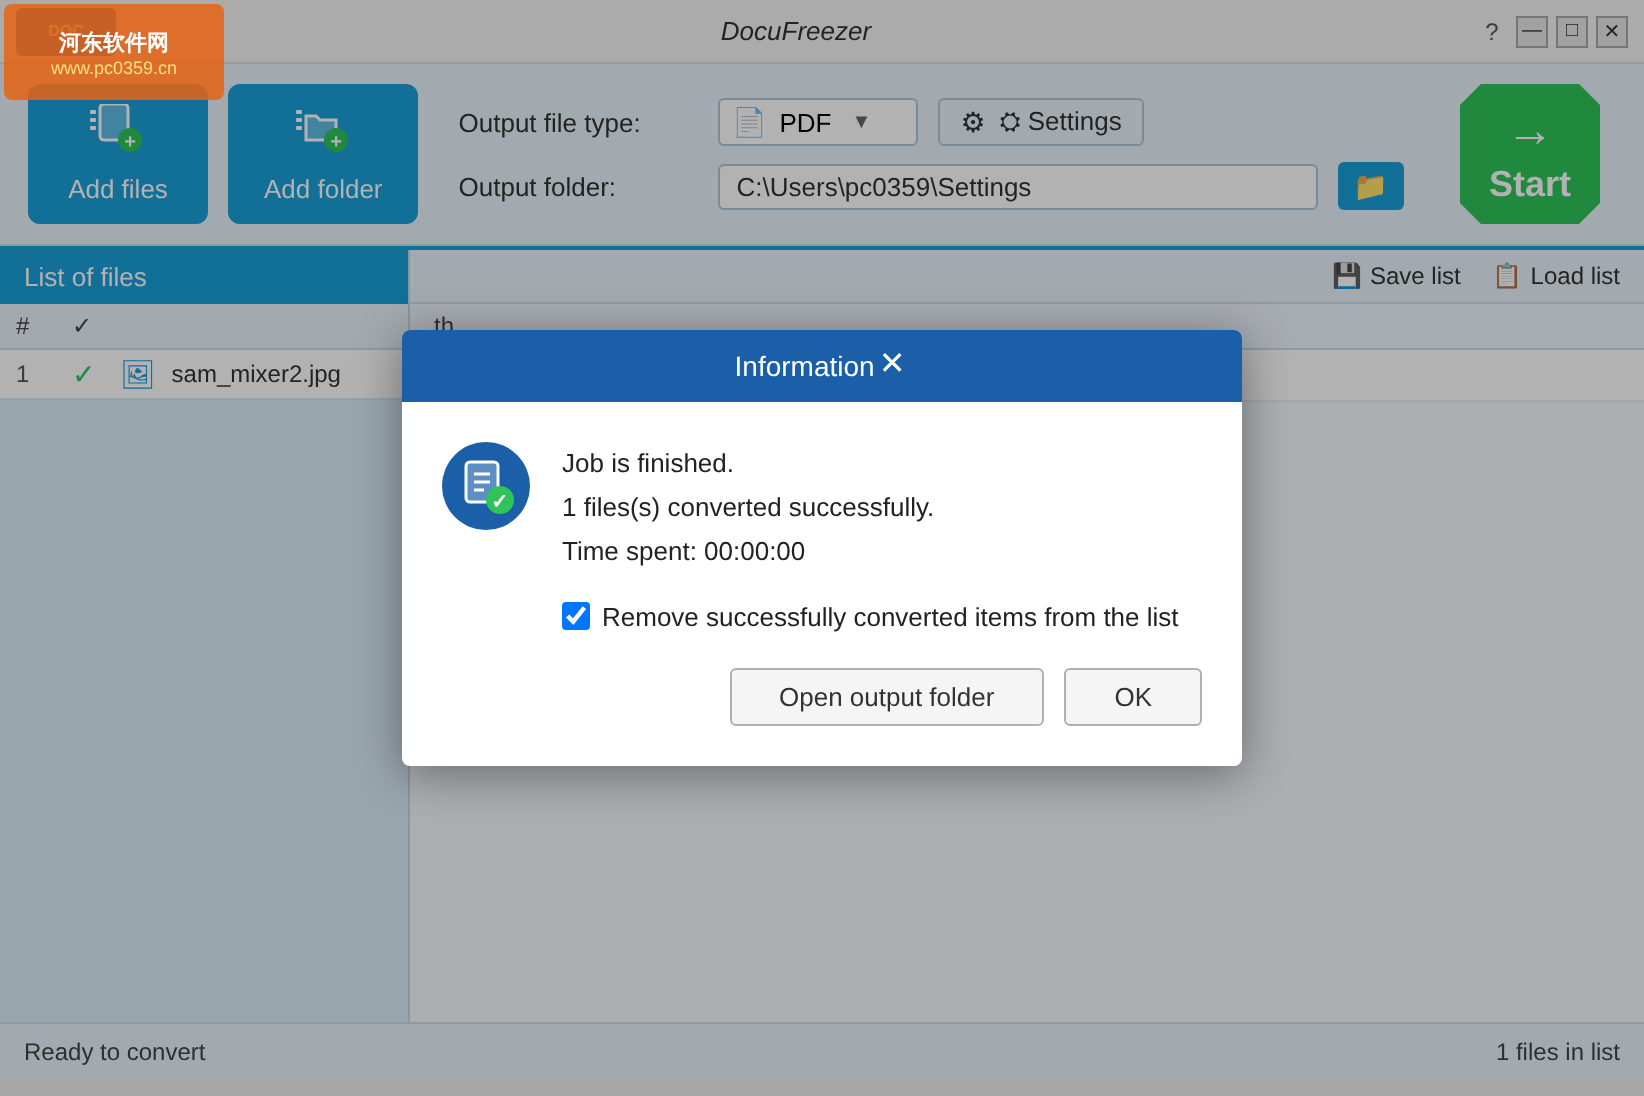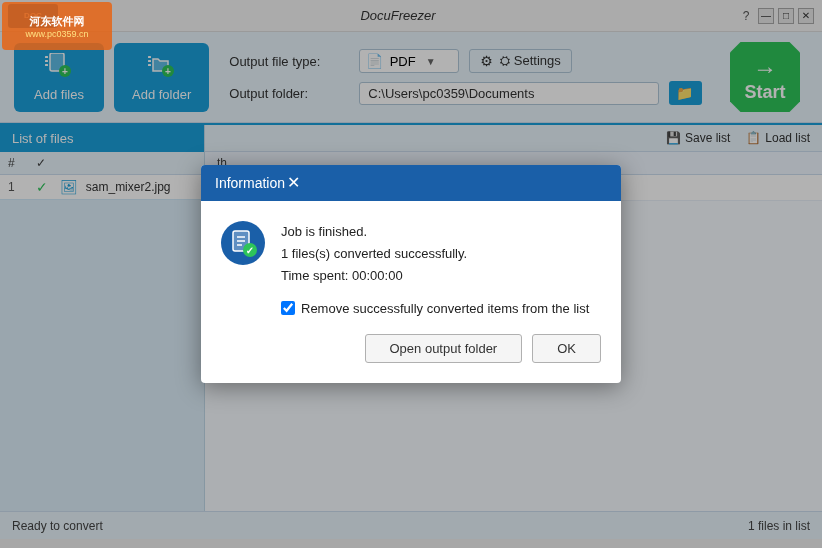--- a/index.html
+++ b/index.html
@@ -321,21 +321,21 @@
       box-shadow: 0 4px 24px rgba(0,0,0,0.4);
       overflow: hidden;
       min-width: 420px;
     }
     .modal-title-bar {
       background: #1a5fa8;
       color: white;
       padding: 10px 14px;
       display: flex;
       align-items: center;
-      justify-content: flex-start;
+      justify-content: center;
       font-size: 14px;
       font-weight: 500;
     }
     .modal-close-btn {
       background: none;
       border: none;
       color: white;
       cursor: pointer;
       font-size: 16px;
       line-height: 1;
@@ -484,21 +484,21 @@
         <span class="settings-select-arrow">▼</span>
       </div>
       <button class="settings-btn">
         <span style="font-size:14px;">⚙</span>
         <span style="margin-left:2px;">⛭ Settings</span>
       </button>
     </div>
     <div class="settings-row">
       <span class="settings-label">Output folder:</span>
       <div class="folder-input">
-        <span>C:\Users\pc0359\Documents</span>
+        <span>C:\Users\pc0359\Settings</span>
       </div>
       <button class="folder-btn">
         <span>📁</span>
       </button>
     </div>
   </div>
 
   <div style="display:flex;align-items:center;justify-content:center;padding:0 8px;">
     <button class="start-btn-shape" style="display:flex;flex-direction:column;align-items:center;justify-content:center;gap:2px;">
       <span style="font-size:24px;font-weight:bold;">→</span>

